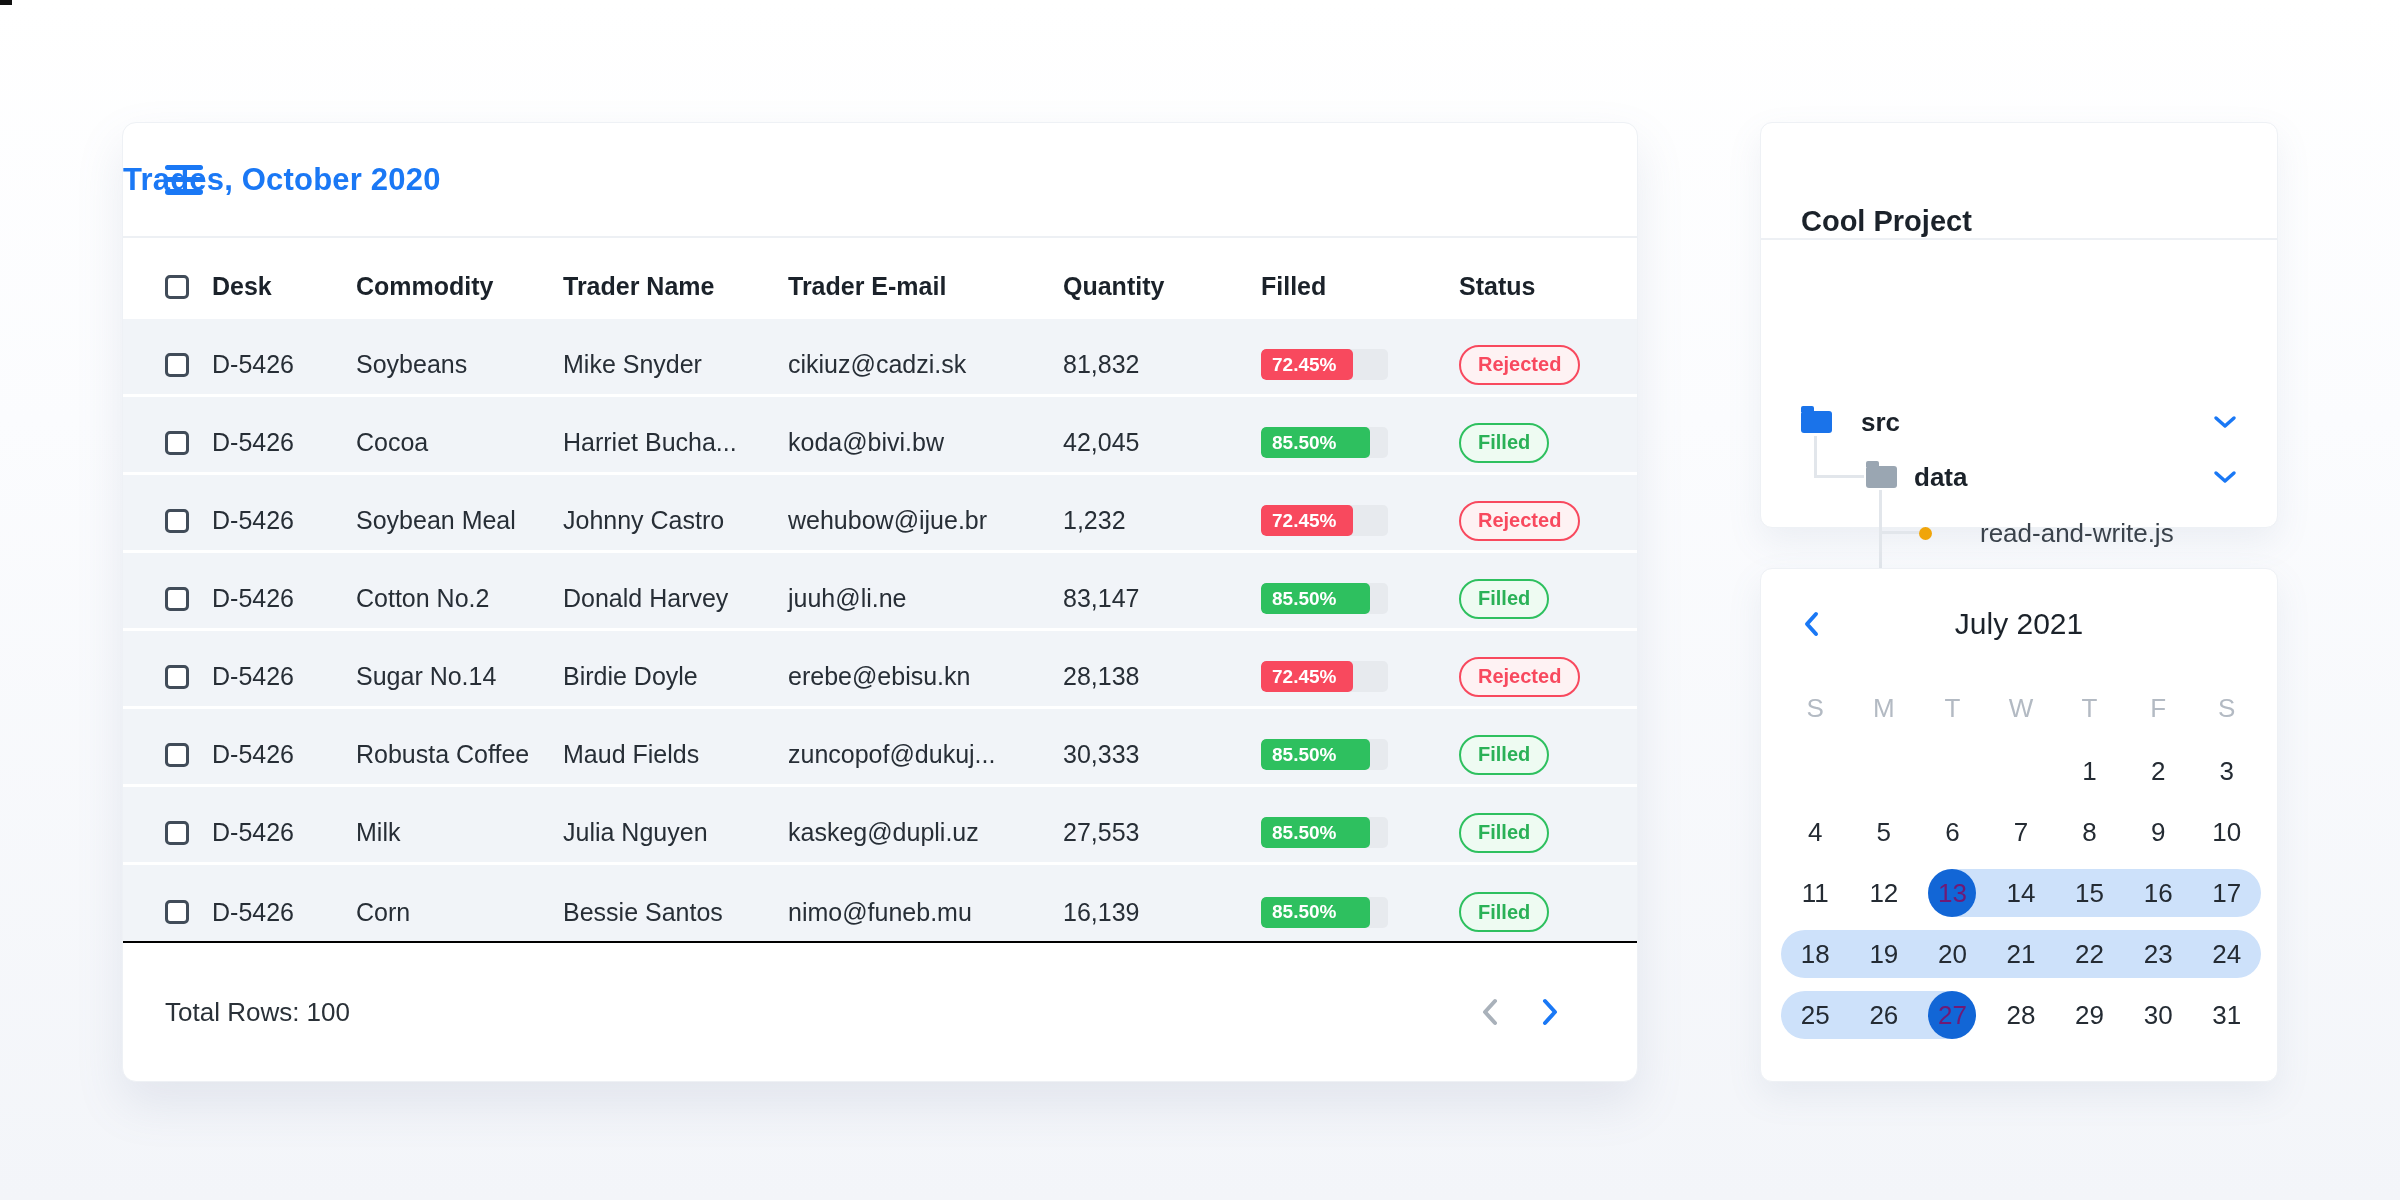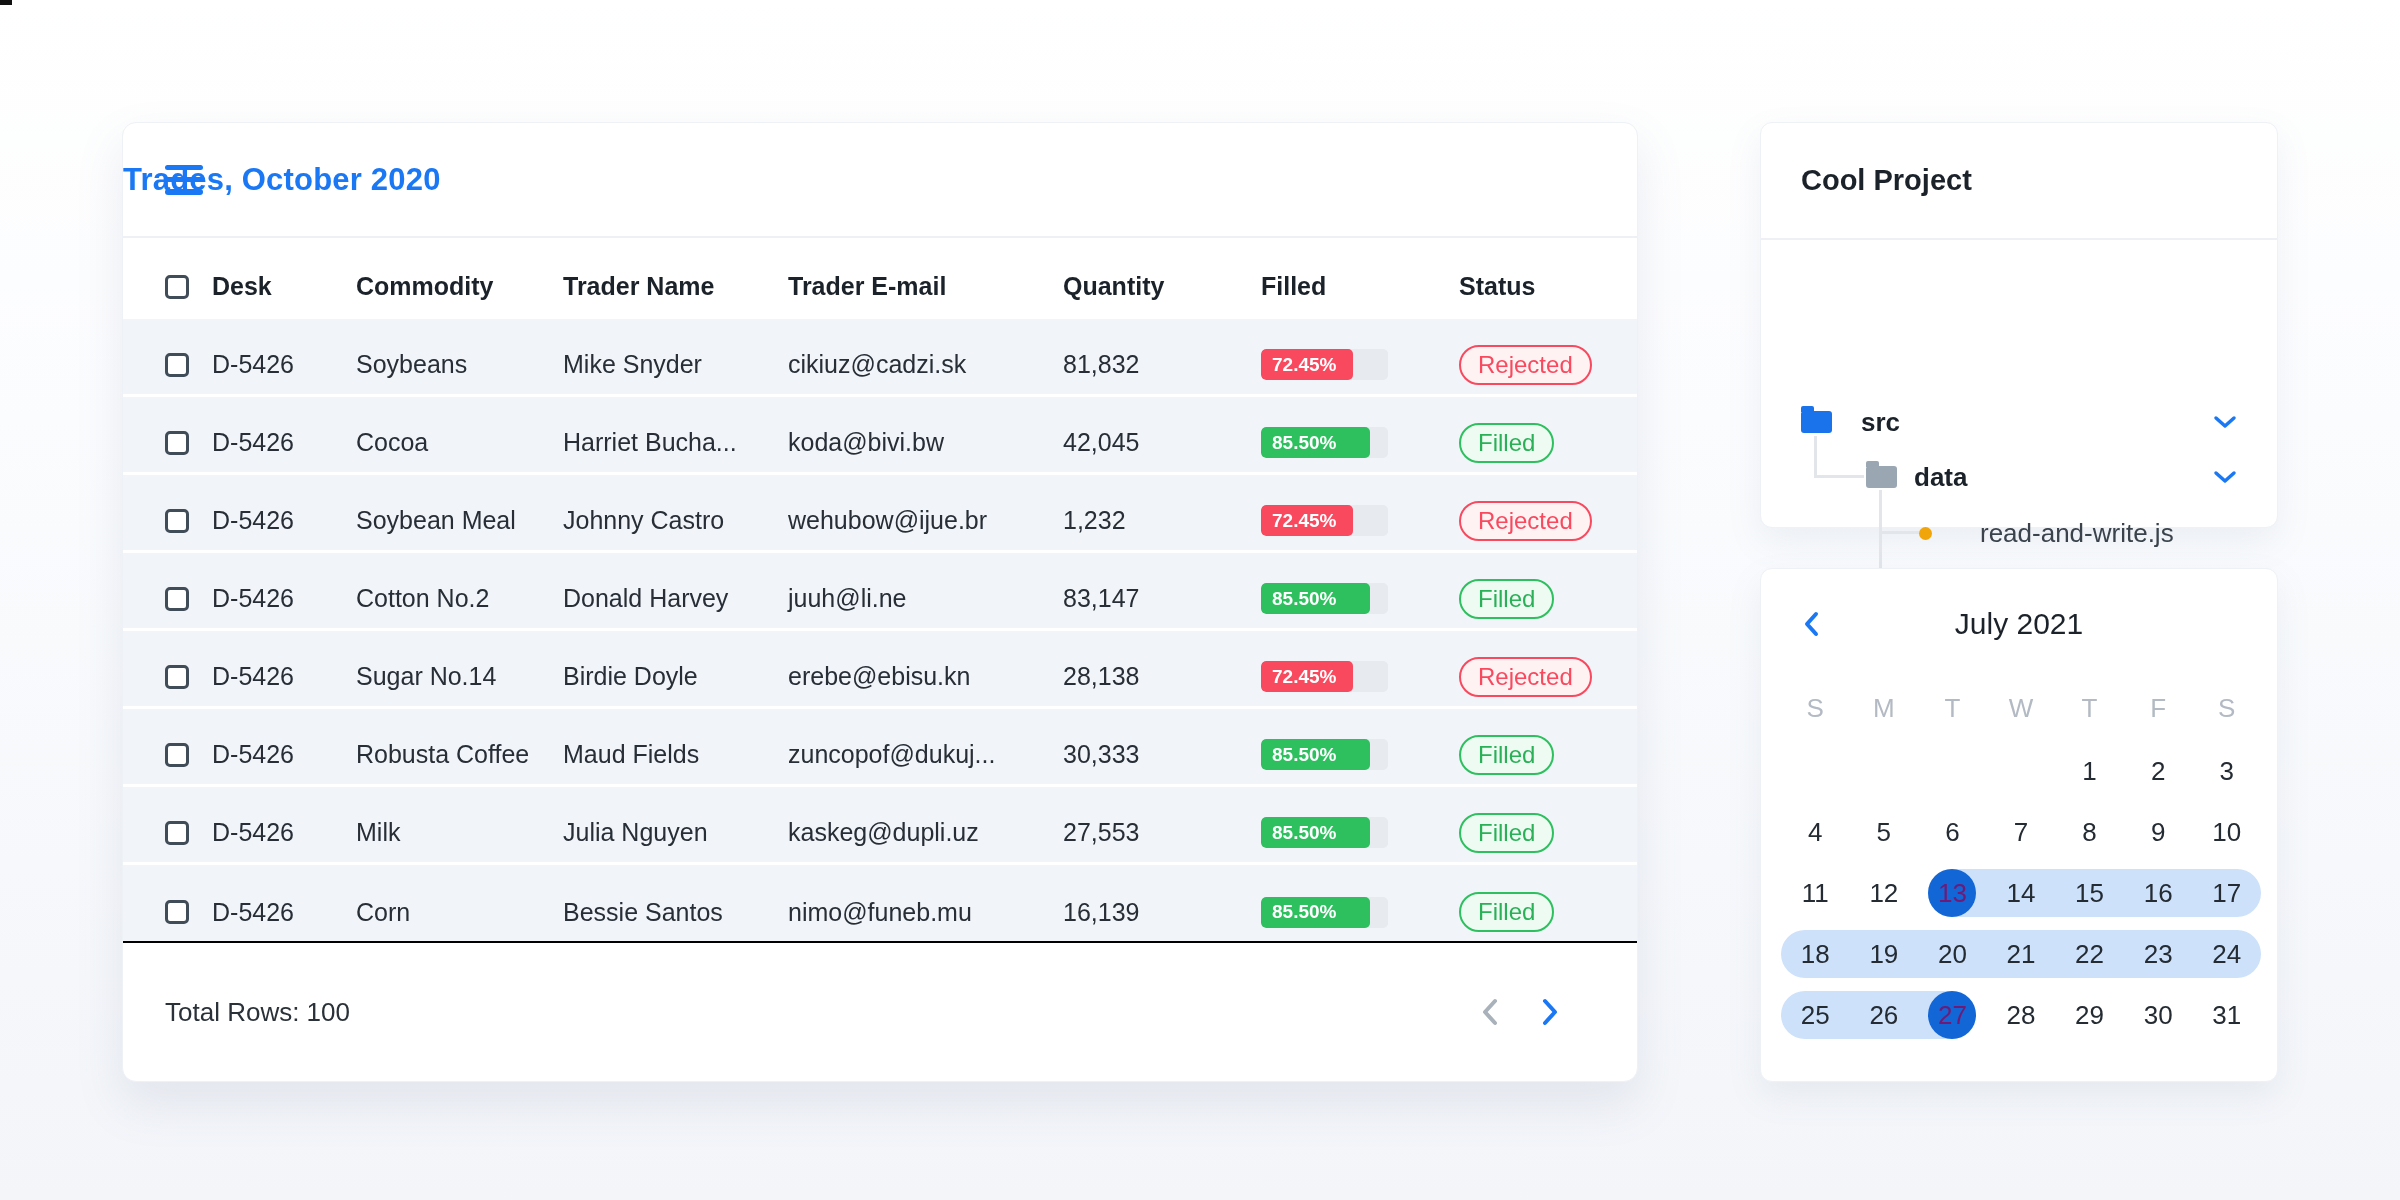--- a/index.html
+++ b/index.html
@@ -54,35 +54,35 @@
   .tbody .trow{height:78px;background:var(--row-bg);border-bottom:3px solid #fff;font-size:25px;color:var(--ink)}
   .tbody .trow:last-child{border-bottom:none}
 
   .progress{width:127px;height:31px;background:var(--track);border-radius:5px;position:relative;overflow:hidden}
   .progress .fill{position:absolute;left:0;top:0;bottom:0;border-radius:5px;display:flex;align-items:center}
   .progress .fill.red{background:var(--red)}
   .progress .fill.green{background:var(--green)}
   .progress .pct{color:#fff;font-size:19px;font-weight:700;padding-left:11px;white-space:nowrap}
 
   .pill{display:inline-flex;align-items:center;justify-content:center;height:40px;padding:0 17px;
-        border-radius:999px;font-size:24px;font-weight:400;border:2.5px solid}
+        border-radius:999px;font-size:20px;font-weight:700;border:2.5px solid}
   .pill.rejected{color:var(--red);border-color:var(--red);background:#fef2f3}
   .pill.filled{color:#2ab157;border-color:var(--green);background:#eefbf2}
 
   .tfoot{position:absolute;left:0;right:0;bottom:0;height:140px;border-top:2px solid #000000;
          display:flex;align-items:center;justify-content:space-between;padding:0 74px 0 42px;
          border-radius:0 0 14px 14px}
   .total-rows{font-size:26px;color:#2a3138}
   .pager{display:flex;align-items:center;gap:34px}
   .pager-btn{background:none;border:none;cursor:pointer;display:flex;align-items:center;padding:4px}
 
   
   .project-card{left:1760px;top:122px;width:518px;height:406px;border-radius:12px;
                 box-shadow:0 14px 34px rgba(110,130,160,.10)}
-  .project-header{height:117px;display:flex;align-items:center;padding:0 40px;
+  .project-header{height:117px;display:flex;align-items:flex-end;padding:0 40px;
                   border-bottom:2px solid var(--line)}
   .project-title{font-size:29px;font-weight:700;color:var(--ink-strong)}
   .tree{position:relative;height:289px}
   .tree-row{position:absolute;display:flex;align-items:center;gap:0}
   .tree-label{font-size:26px;color:var(--ink-strong);font-weight:700}
   .tree-file-label{font-size:26px;color:#3a424b;font-weight:400}
   .folder{width:31px;height:22px;border-radius:3px;position:relative}
   .folder:before{content:"";position:absolute;left:0;top:-5px;width:13px;height:6px;border-radius:2px 2px 0 0;background:inherit}
   .folder.blue{background:#1a73ea}
   .folder.gray{background:#9aa6b2}

